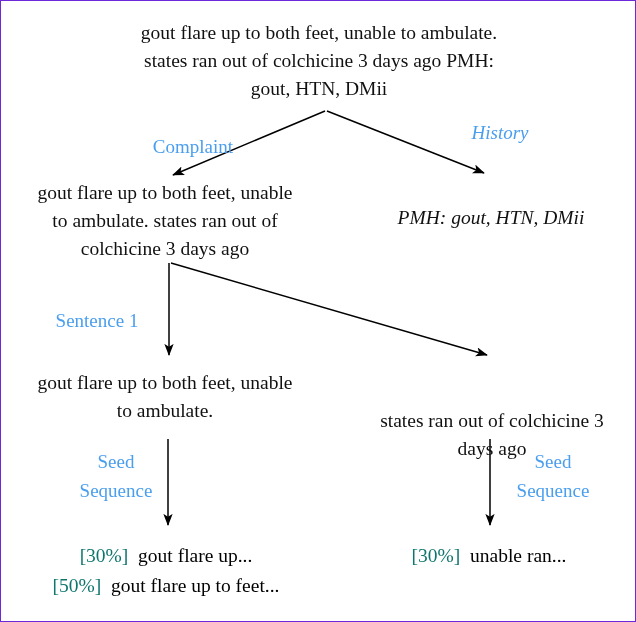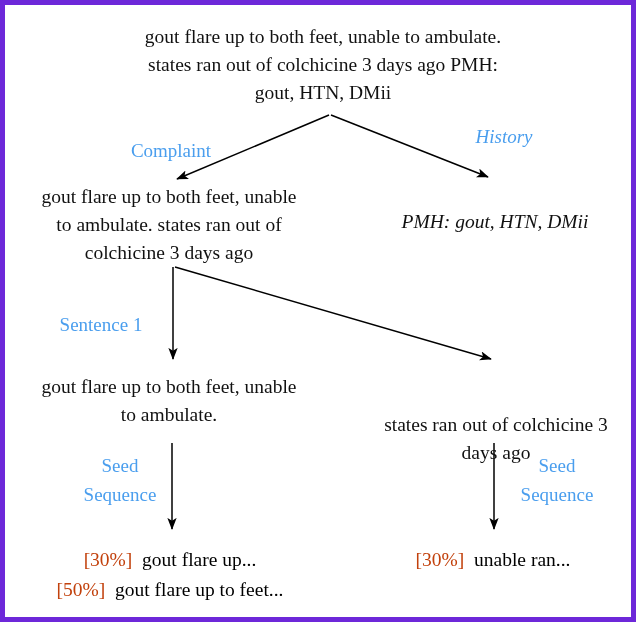--- a/index.html
+++ b/index.html
@@ -6,21 +6,21 @@
   html, body {
     margin: 0;
     padding: 0;
     background: #ffffff;
   }
   #page {
     position: relative;
     width: 636px;
     height: 622px;
     background: #ffffff;
-    border: 5px solid #6d28d9;
+    border: 1px solid #6d28d9;
     box-sizing: border-box;
     overflow: hidden;
     font-family: "Liberation Serif", "DejaVu Serif", serif;
     color: #000000;
   }
   #edges {
     position: absolute;
     left: 0;
     top: 0;
     width: 636px;
@@ -50,34 +50,34 @@
     font-family: "Liberation Serif", "DejaVu Serif", serif;
     font-size: 19.5px;
     line-height: 30px;
     text-align: center;
   }
   .leaf .row {
     display: block;
     white-space: nowrap;
   }
   .pct {
-    color: #c2410c;
+    color: #0f766e;
   }
   .txt {
     color: #000000;
   }
 
   
   #root-node        { left: 88px;  top: 18px;  width: 460px; }
   #node-complaint   { left: 14px;  top: 178px; width: 300px; }
   #node-history     { left: 355px; top: 203px; width: 270px; font-style: italic; }
   #node-sentence-1  { left: 14px;  top: 368px; width: 300px; }
   #node-sentence-2  { left: 350px; top: 368px; width: 282px; margin-top: 38px; }
 
-  #label-complaint  { left: 100px; top: 131px; width: 132px; }
+  #label-complaint  { left: 100px; top: 131px; width: 132px; text-align: right; }
   #label-history    { left: 440px; top: 117px; width: 118px; font-style: italic; }
   #label-sentence-1 { left: 32px;  top: 305px; width: 128px; }
   #label-sentence-2 { left: 384px; top: 295px; width: 128px; }
   #label-seed-left  { left: 60px;  top: 446px; width: 110px; }
   #label-seed-right { left: 496px; top: 446px; width: 112px; }
 
   #leaf-left        { left: 10px;  top: 540px; width: 310px; }
   #leaf-right       { left: 348px; top: 540px; width: 280px; }
 </style>
 </head>

